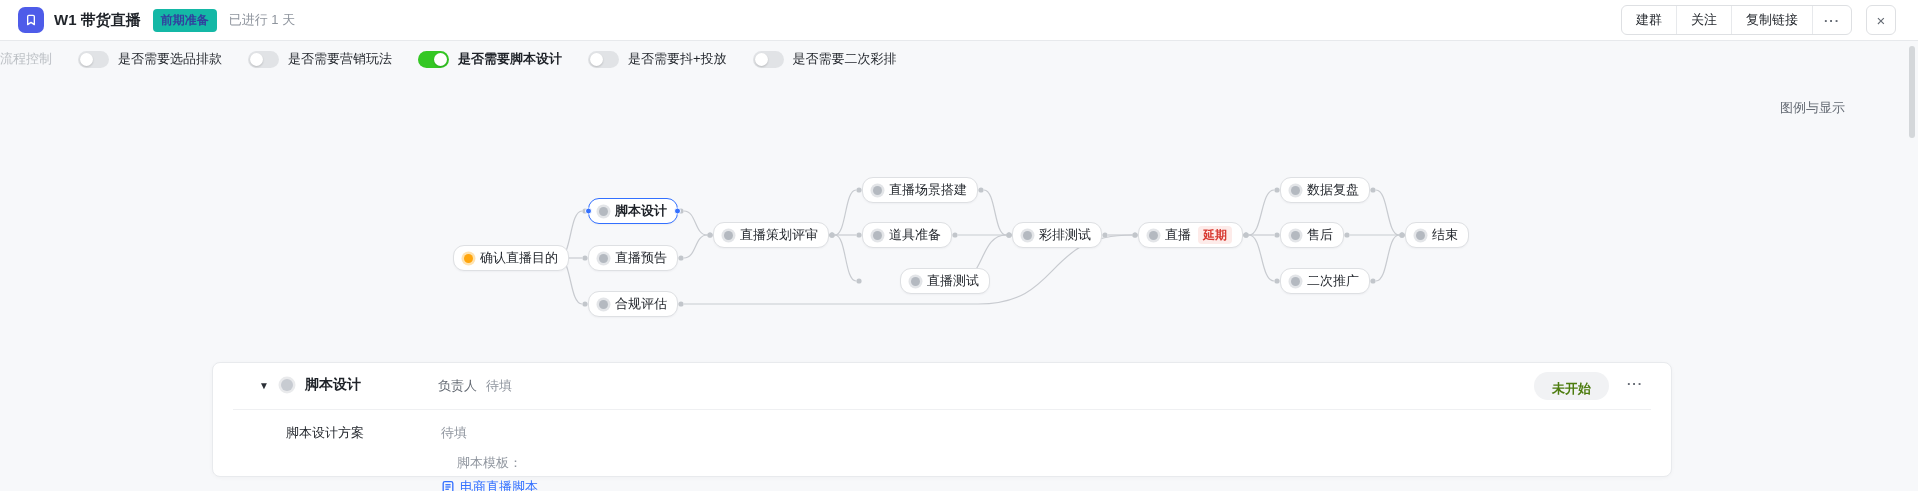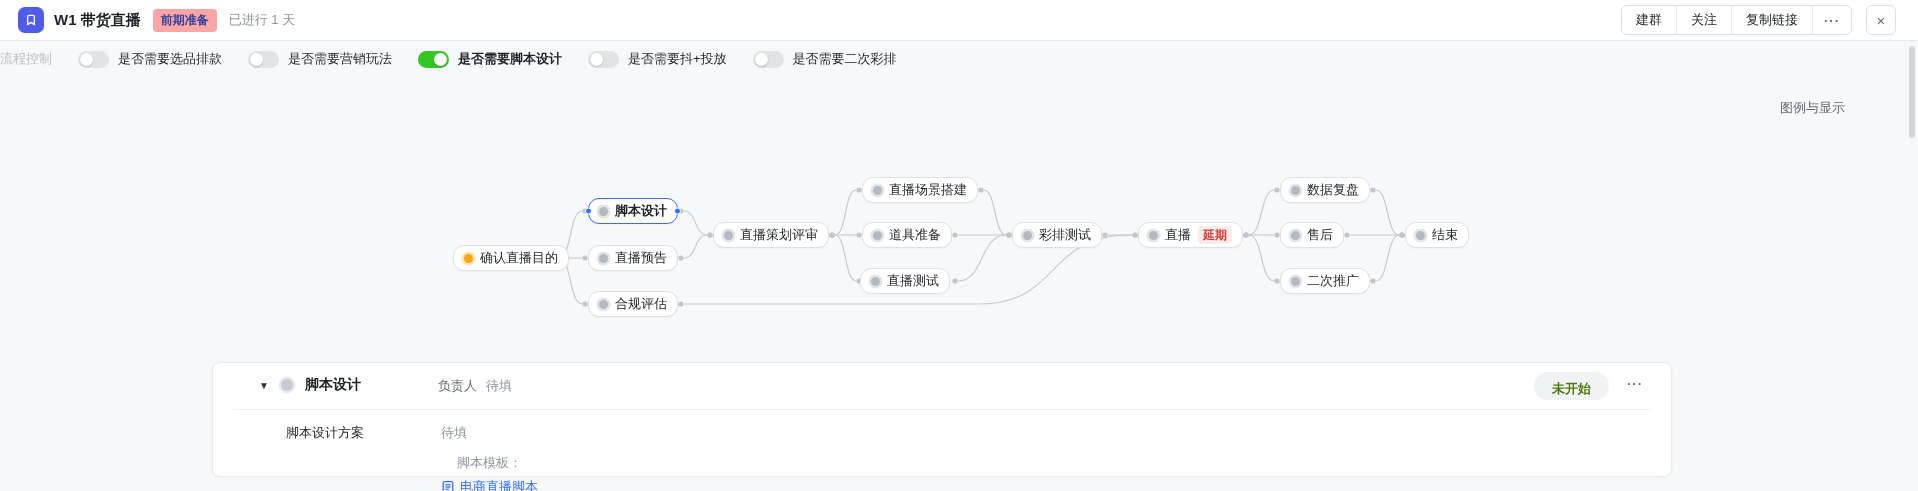--- a/index.html
+++ b/index.html
@@ -7,21 +7,21 @@
   body { font-family:"Liberation Sans","DejaVu Sans",sans-serif; color:#1f2329; }
   #stage { position:relative; width:1918px; height:491px; background:#f7f8fa; overflow:hidden; }
 
   
   .hdr { position:absolute; top:0; left:0; right:0; height:41px; background:#fff;
          border-bottom:1px solid #e7e9ec; display:flex; align-items:center; padding:0 22px 0 18px; z-index:5; }
   .app-icon { width:26px; height:26px; border-radius:7px; background:#4e5ce9; display:flex;
               align-items:center; justify-content:center; flex:0 0 auto; }
   .hdr-title { font-size:15px; font-weight:700; margin-left:10px; }
   .stage-badge { margin-left:12px; font-size:12px; font-weight:700; color:#32409e;
-                 background:#fca5a5; padding:3px 8px; border-radius:4px; }
+                 background:#14b8a6; padding:3px 8px; border-radius:4px; }
   .duration { margin-left:12px; font-size:13px; color:#8f959e; }
   .hdr-right { margin-left:auto; display:flex; align-items:center; gap:14px; }
   .btn-group { display:flex; align-items:stretch; height:30px; border:1px solid #dee0e3;
                border-radius:6px; background:#fff; overflow:hidden; }
   .btn-group .seg { display:flex; align-items:center; padding:0 14px; font-size:13px; color:#1f2329;
                     cursor:pointer; border-left:1px solid #e7e9ec; }
   .btn-group .seg:first-child { border-left:none; }
   .btn-group .seg.more { padding:0 11px; color:#646a73; font-weight:700; letter-spacing:1px; }
   .close-btn { width:30px; height:30px; border:1px solid #dee0e3; border-radius:6px; background:#fff;
                display:flex; align-items:center; justify-content:center; font-size:15px; color:#646a73; cursor:pointer; }
@@ -229,21 +229,21 @@
         <span>直播策划评审</span>
       </div>
       <div class="node" style="left: 862px; top: 177px;">
         <span class="ndot gray"></span>
         <span>直播场景搭建</span>
       </div>
       <div class="node" style="left: 862px; top: 222px;">
         <span class="ndot gray"></span>
         <span>道具准备</span>
       </div>
-      <div class="node" style="left: 860px; top: 268px;">
+      <div class="node" style="left: 900px; top: 268px;">
         <span class="ndot gray"></span>
         <span>直播测试</span>
       </div>
       <div class="node" style="left: 1012px; top: 222px;">
         <span class="ndot gray"></span>
         <span>彩排测试</span>
       </div>
       <div class="node" style="left: 1138px; top: 222px;">
         <span class="ndot gray"></span>
         <span>直播</span>

